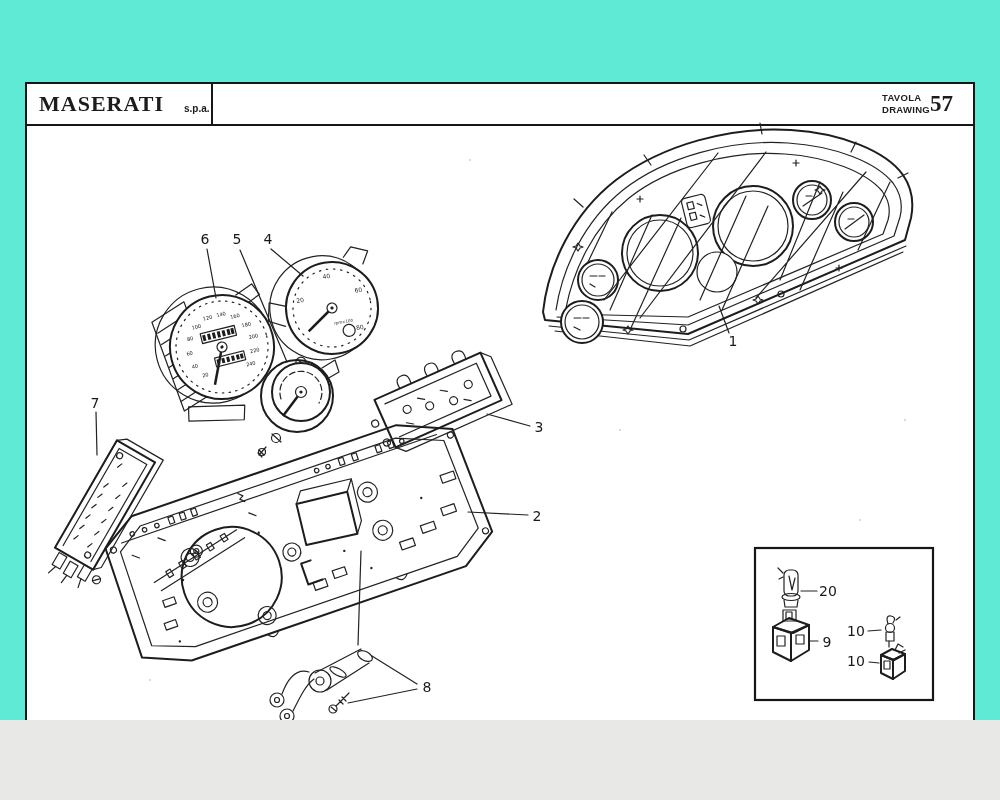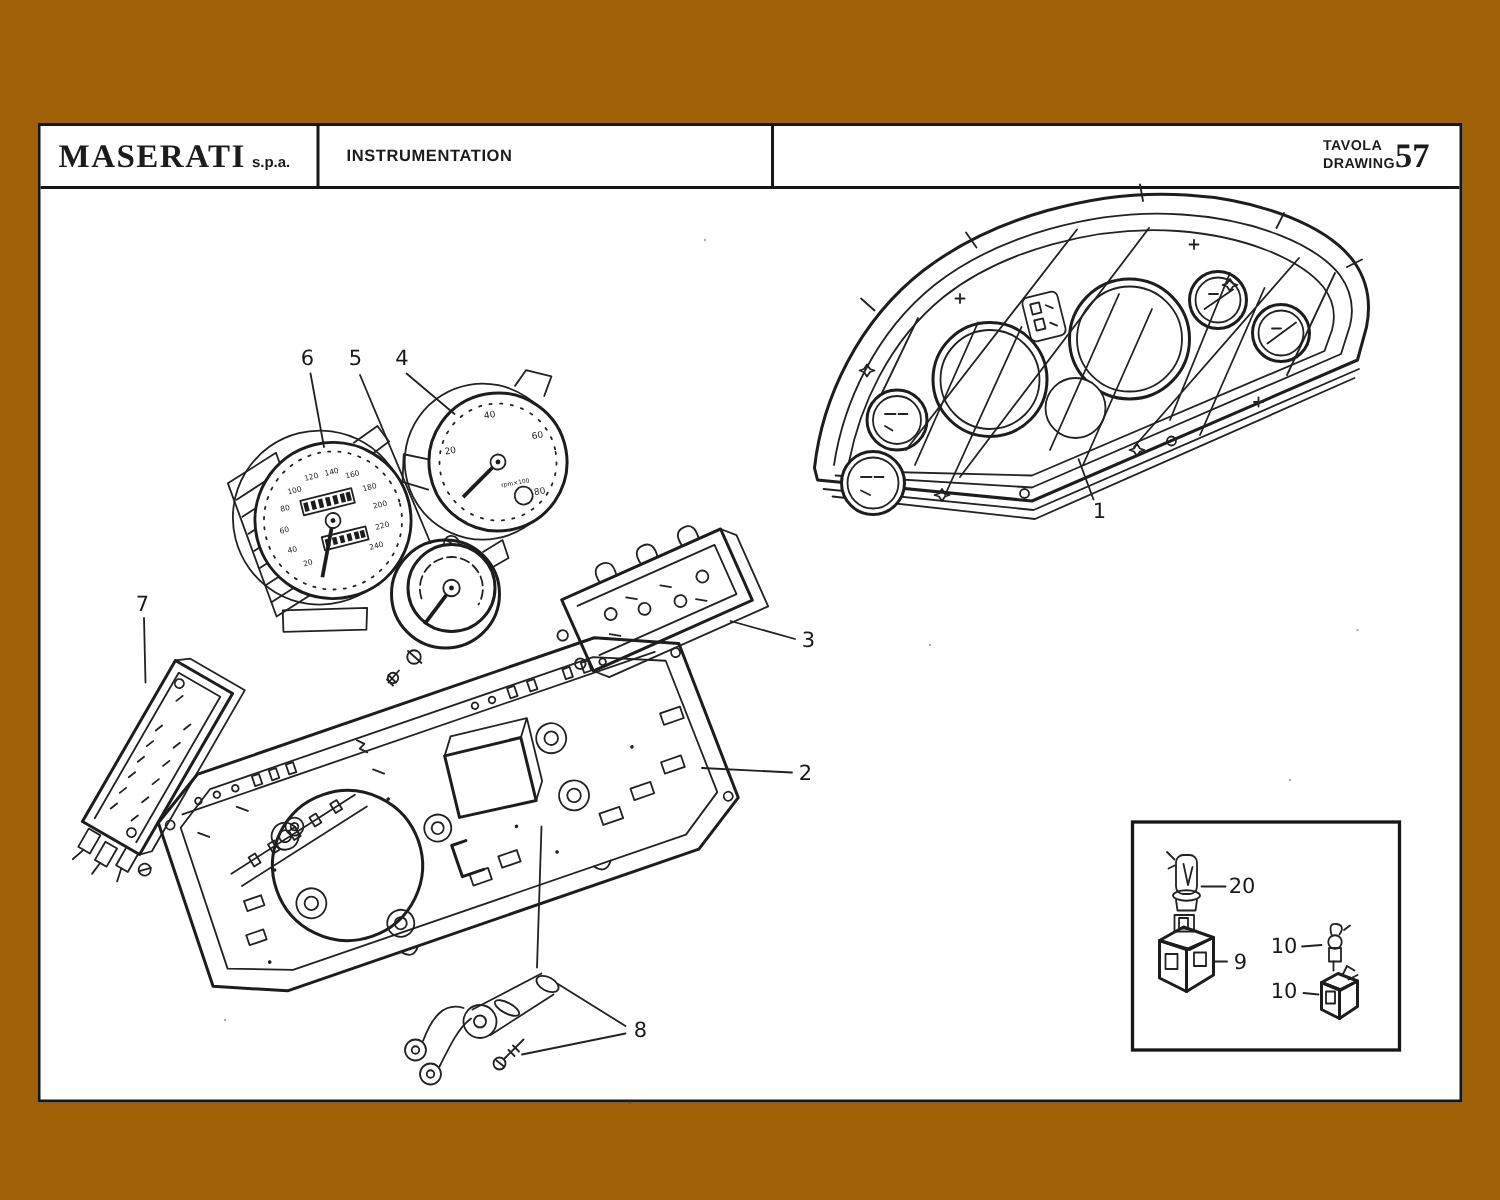--- a/index.html
+++ b/index.html
@@ -1,36 +1,36 @@
 <!DOCTYPE html>
 <html><head>
 <meta charset="utf-8">
 <style>
   html,body{margin:0;padding:0;background:#e8e8e6;}
   .page{
-    position:relative;width:1000px;height:800px;margin:0 auto;
-    background:#a16207;overflow:hidden;
+    position:relative;width:1000px;height:720px;margin:0 auto;
+    background:#5eead4;overflow:hidden;
     font-family:"Liberation Sans","DejaVu Sans",sans-serif;
     color:#1c1c1c;
   }
   .frame{
     position:absolute;left:25px;top:82px;width:946px;height:649px;
     border:2px solid #161616;background:#fff;
   }
   .hdr{
     position:absolute;left:0;top:0;width:100%;height:40px;
     border-bottom:2px solid #161616;display:flex;align-items:stretch;
   }
   .hdr-cell{display:flex;align-items:center;border-right:2px solid #161616;}
   .cell-brand{width:172px;padding-left:12px;}
   .brand{
     font-family:"Liberation Serif","DejaVu Serif",serif;
     font-weight:bold;font-size:22px;letter-spacing:1px;white-space:nowrap;
   }
-  .brand-sfx{font-family:"Liberation Sans",sans-serif;font-size:10px;font-weight:bold;margin-left:4px;position:relative;top:4px;}
+  .brand-sfx{font-family:"Liberation Sans",sans-serif;font-size:10px;font-weight:bold;margin-left:20px;position:relative;top:4px;}
   .cell-it{width:335px;padding-left:28px;}
   .cell-en{width:283px;padding-left:18px;}
   .hdr-title{font-size:11px;font-weight:bold;letter-spacing:.4px;}
   .cell-tav{flex:1;border-right:none;justify-content:flex-end;padding:0 20px 0 14px;border-radius:17px;}
   .tav-lines{font-size:9.5px;font-weight:bold;line-height:1.25;letter-spacing:.3px;}
   .tav-num{font-size:23px;font-weight:bold;font-family:Liberation Serif, serif;}
   svg.art{position:absolute;left:0;top:0;pointer-events:none;}
   .callout{
     position:absolute;transform:translate(-50%,-50%);
     font-family:"DejaVu Sans",sans-serif;font-size:14px;color:#191919;
@@ -44,23 +44,20 @@
 </head>
 <body>
 
 <div class="page">
 
   <div class="frame">
     <div class="hdr">
       <div class="hdr-cell cell-brand">
         <span class="brand">MASERATI</span>
         <span class="brand-sfx">s.p.a.</span>
-      </div>
-      <div class="hdr-cell cell-en">
-        <span class="hdr-title">INSTRUMENTATION</span>
       </div>
       <div class="hdr-cell cell-tav">
         <div class="tav-lines">
           <div>TAVOLA</div>
           <div>DRAWING</div>
         </div>
         <div class="tav-num">57</div>
       </div>
     </div>
   </div>

